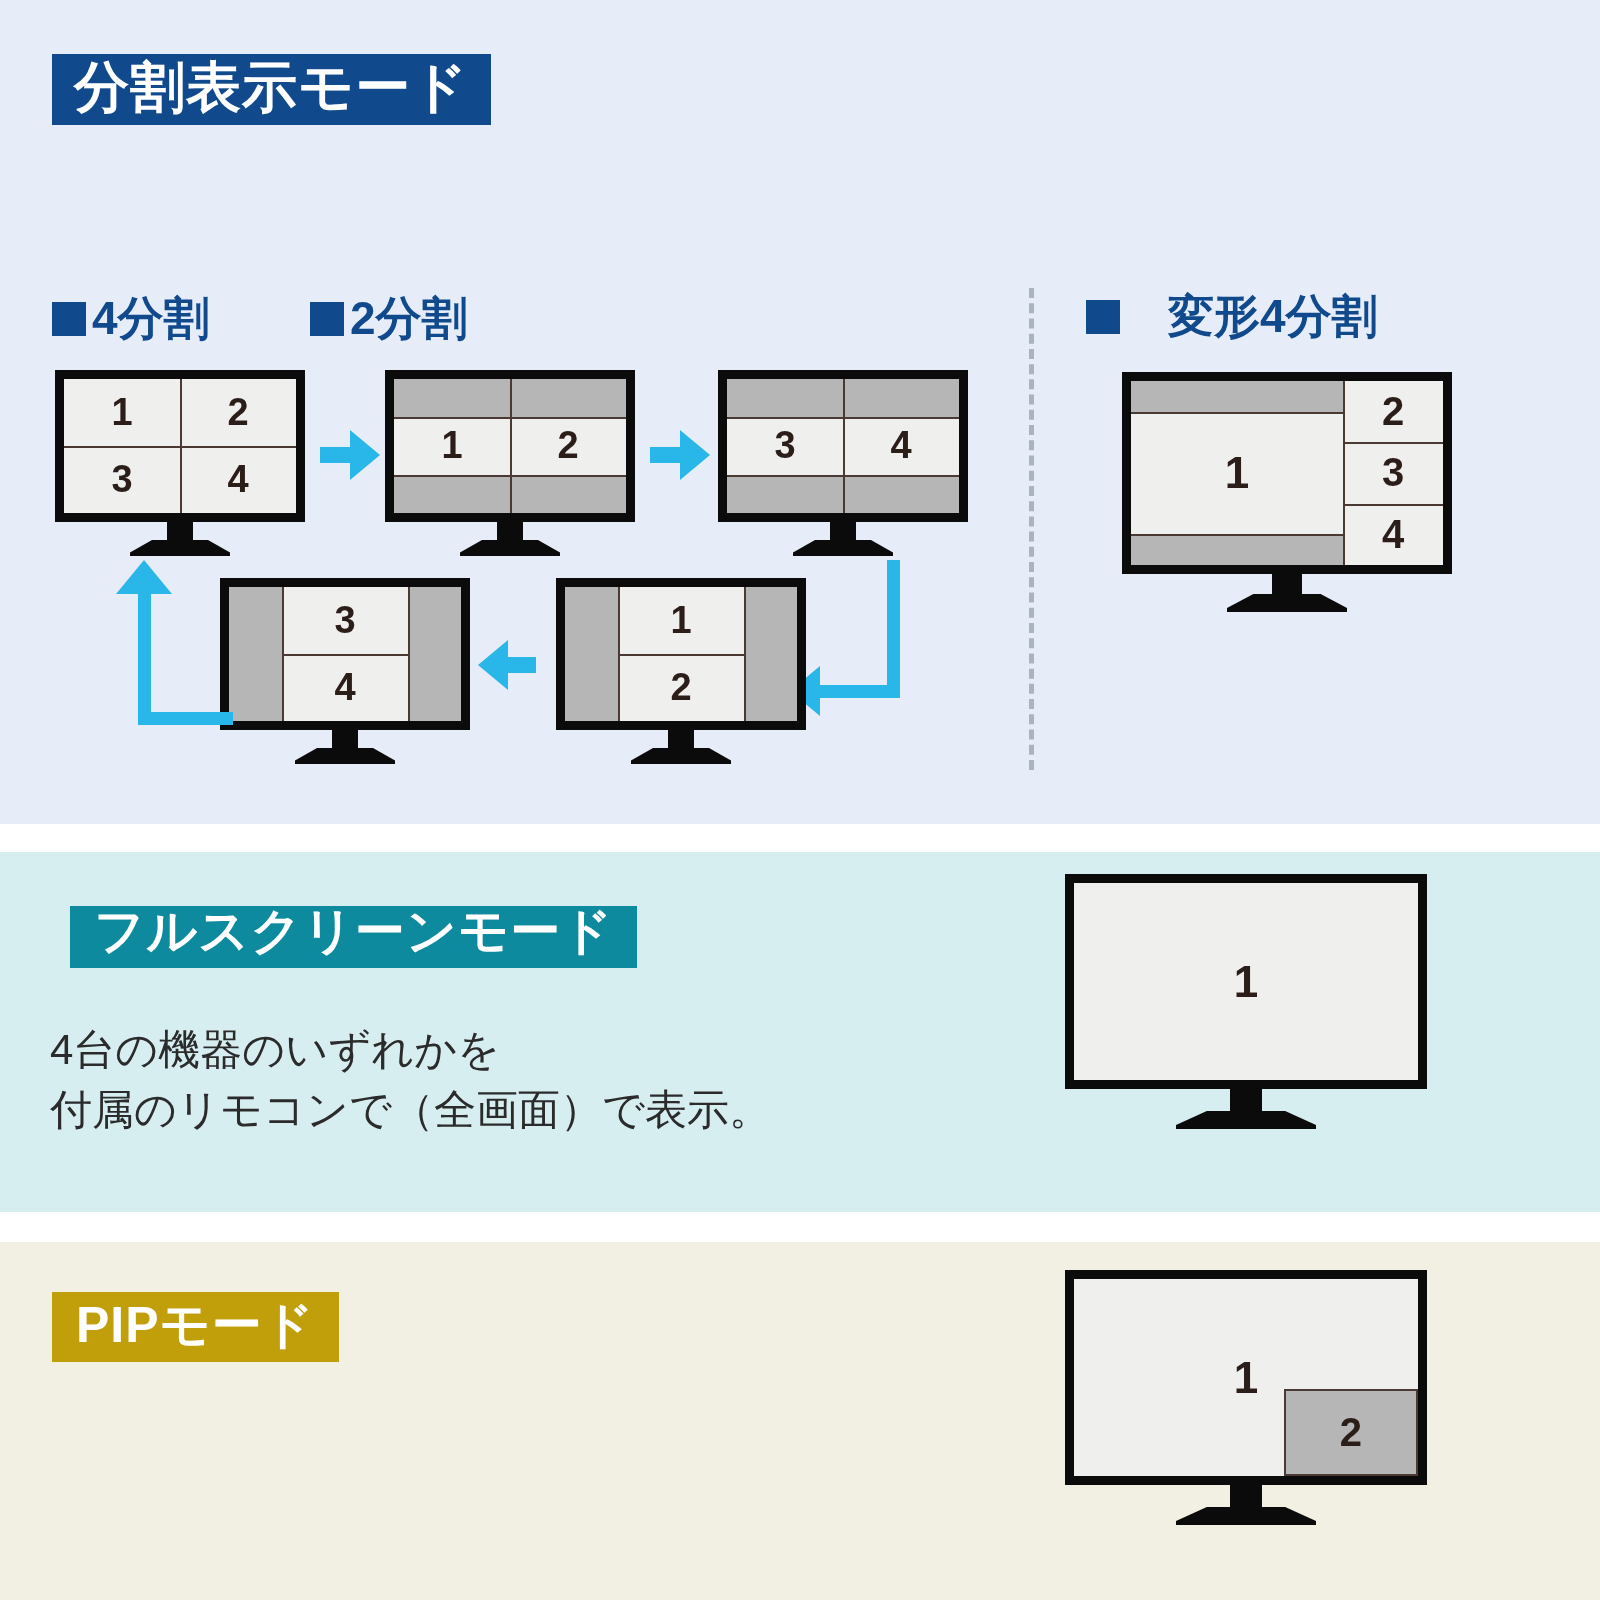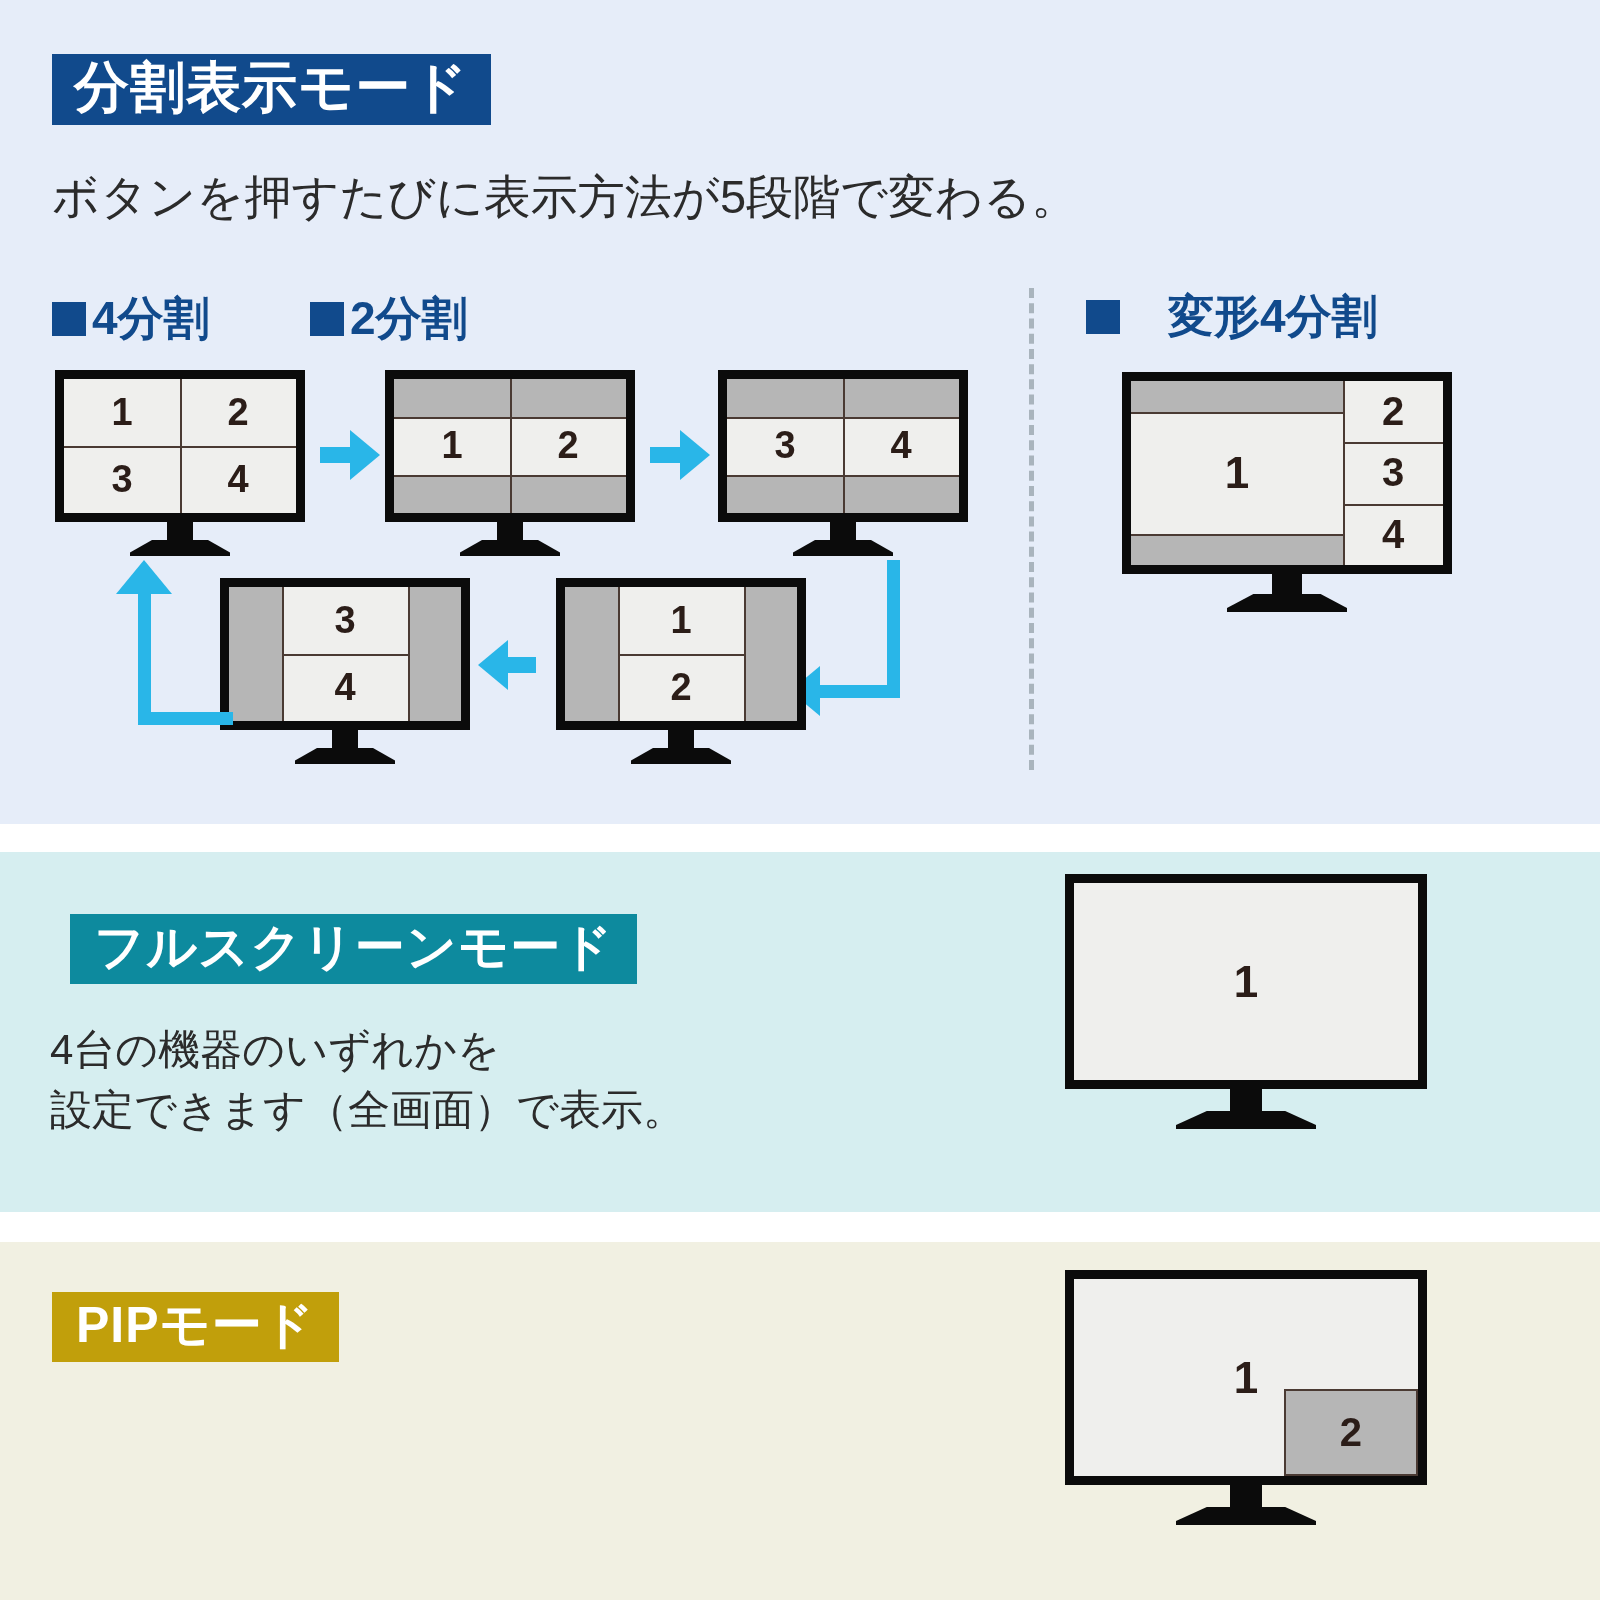--- a/index.html
+++ b/index.html
@@ -15,21 +15,21 @@
   #sec-split{top:0;height:824px;background:#e6edf9;}
   #sec-full{top:852px;height:360px;background:#d6eef0;}
   #sec-pip{top:1242px;height:358px;background:#f1f0e2;}
 
   
   .badge{
     position:absolute;display:flex;align-items:center;justify-content:flex-start;
     color:#ffffff;font-weight:bold;letter-spacing:1px;box-sizing:border-box;margin-top:8px;
   }
   #badge-split{left:52px;top:46px;padding:6px 22px 10px 22px;background:#114a8c;font-size:55px;line-height:1.0;}
-  #badge-full{left:70px;top:54px;padding:8px 24px 12px 24px;background:#0d8a9e;font-size:50px;line-height:1.0;}
+  #badge-full{left:70px;top:46px;padding:0 24px 12px 24px;background:#0d8a9e;font-size:50px;line-height:1.0;}
   #badge-pip{left:52px;top:42px;padding:8px 24px 12px 24px;background:#c19f0b;font-size:50px;line-height:1.0;}
 
   
   .desc{position:absolute;color:#2b2b2b;font-size:44px;line-height:1.42;white-space:pre-line;letter-spacing:0px;}
   #desc-split{left:52px;top:164px;font-size:47px;}
   #desc-full{left:50px;top:168px;font-size:42px;}
   #desc-pip{left:48px;top:152px;font-size:42px;}
 
   
   .sublabel{position:absolute;color:#114a8c;font-weight:bold;font-size:46px;display:flex;align-items:center;gap:6px;white-space:nowrap;}
@@ -74,21 +74,20 @@
 </style>
 </head>
 <body>
 
 <div class="page">
 
   <div class="section" id="sec-split">
 
     <div class="badge" id="badge-split">分割表示モード</div>
 
-    <div class="desc" id="desc-split">ボタンを押すたびに表示方法が5段階で変わる。</div>
 
     <div class="sublabel" id="lbl-4">
       <span class="sq"></span>
       <span>4分割</span>
     </div>
     <div class="sublabel" id="lbl-2">
       <span class="sq"></span>
       <span>2分割</span>
     </div>
     <div class="sublabel" id="lbl-hen">
@@ -218,21 +217,21 @@
       <div class="mon-base" style="top:222px;width:120px;height:18px;background:transparent;"></div>
     </div>
 
   </div>
 
   <div class="section" id="sec-full">
 
     <div class="badge" id="badge-full">フルスクリーンモード</div>
 
     <div class="desc" id="desc-full">4台の機器のいずれかを
-設定できます（全画面）で表示。</div>
+付属のリモコンで（全画面）で表示。</div>
 
     <div class="monitor" style="left:1065px;top:22px;width:362px;height:255px;">
       <div class="mon-screen" style="width:362px;height:215px;">
         <div class="pane lit" style="left:0;top:0;width:100%;height:100%;font-size:44px;">1</div>
       </div>
       <div class="mon-neck" style="top:215px;width:32px;height:22px;"></div>
       <div class="mon-base" style="top:237px;width:140px;height:18px;background:transparent;"></div>
     </div>
   </div>
 

